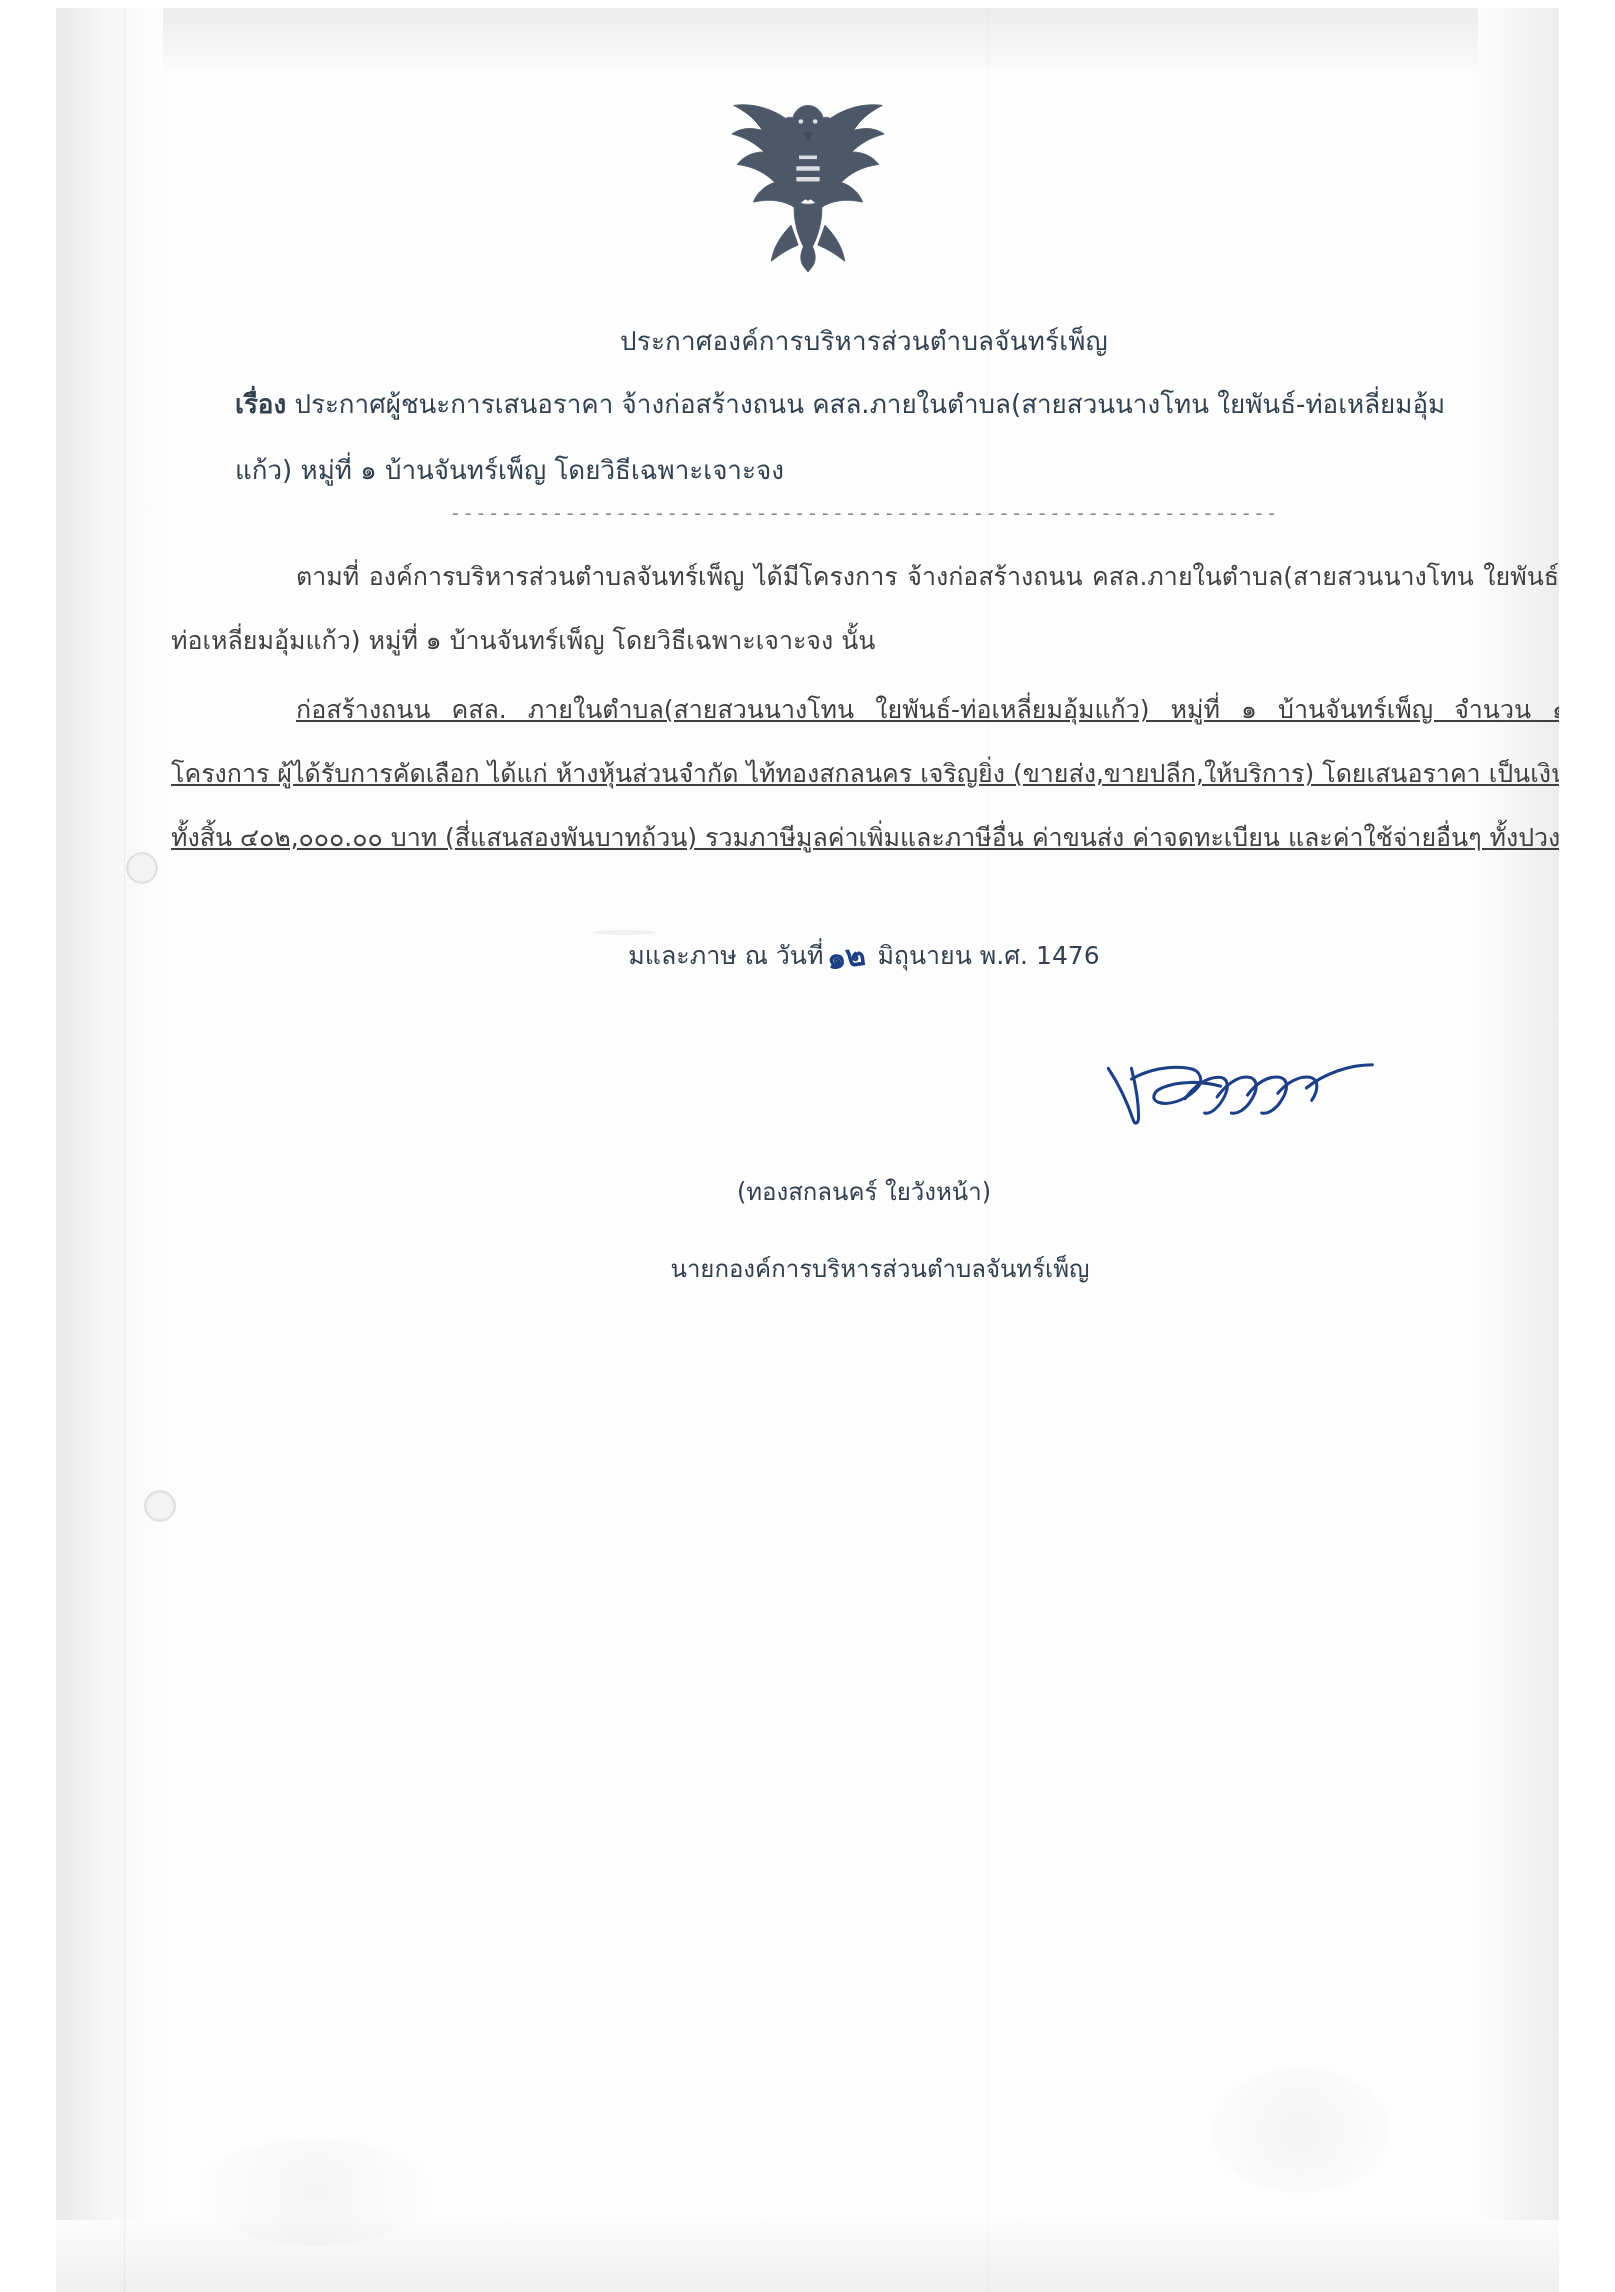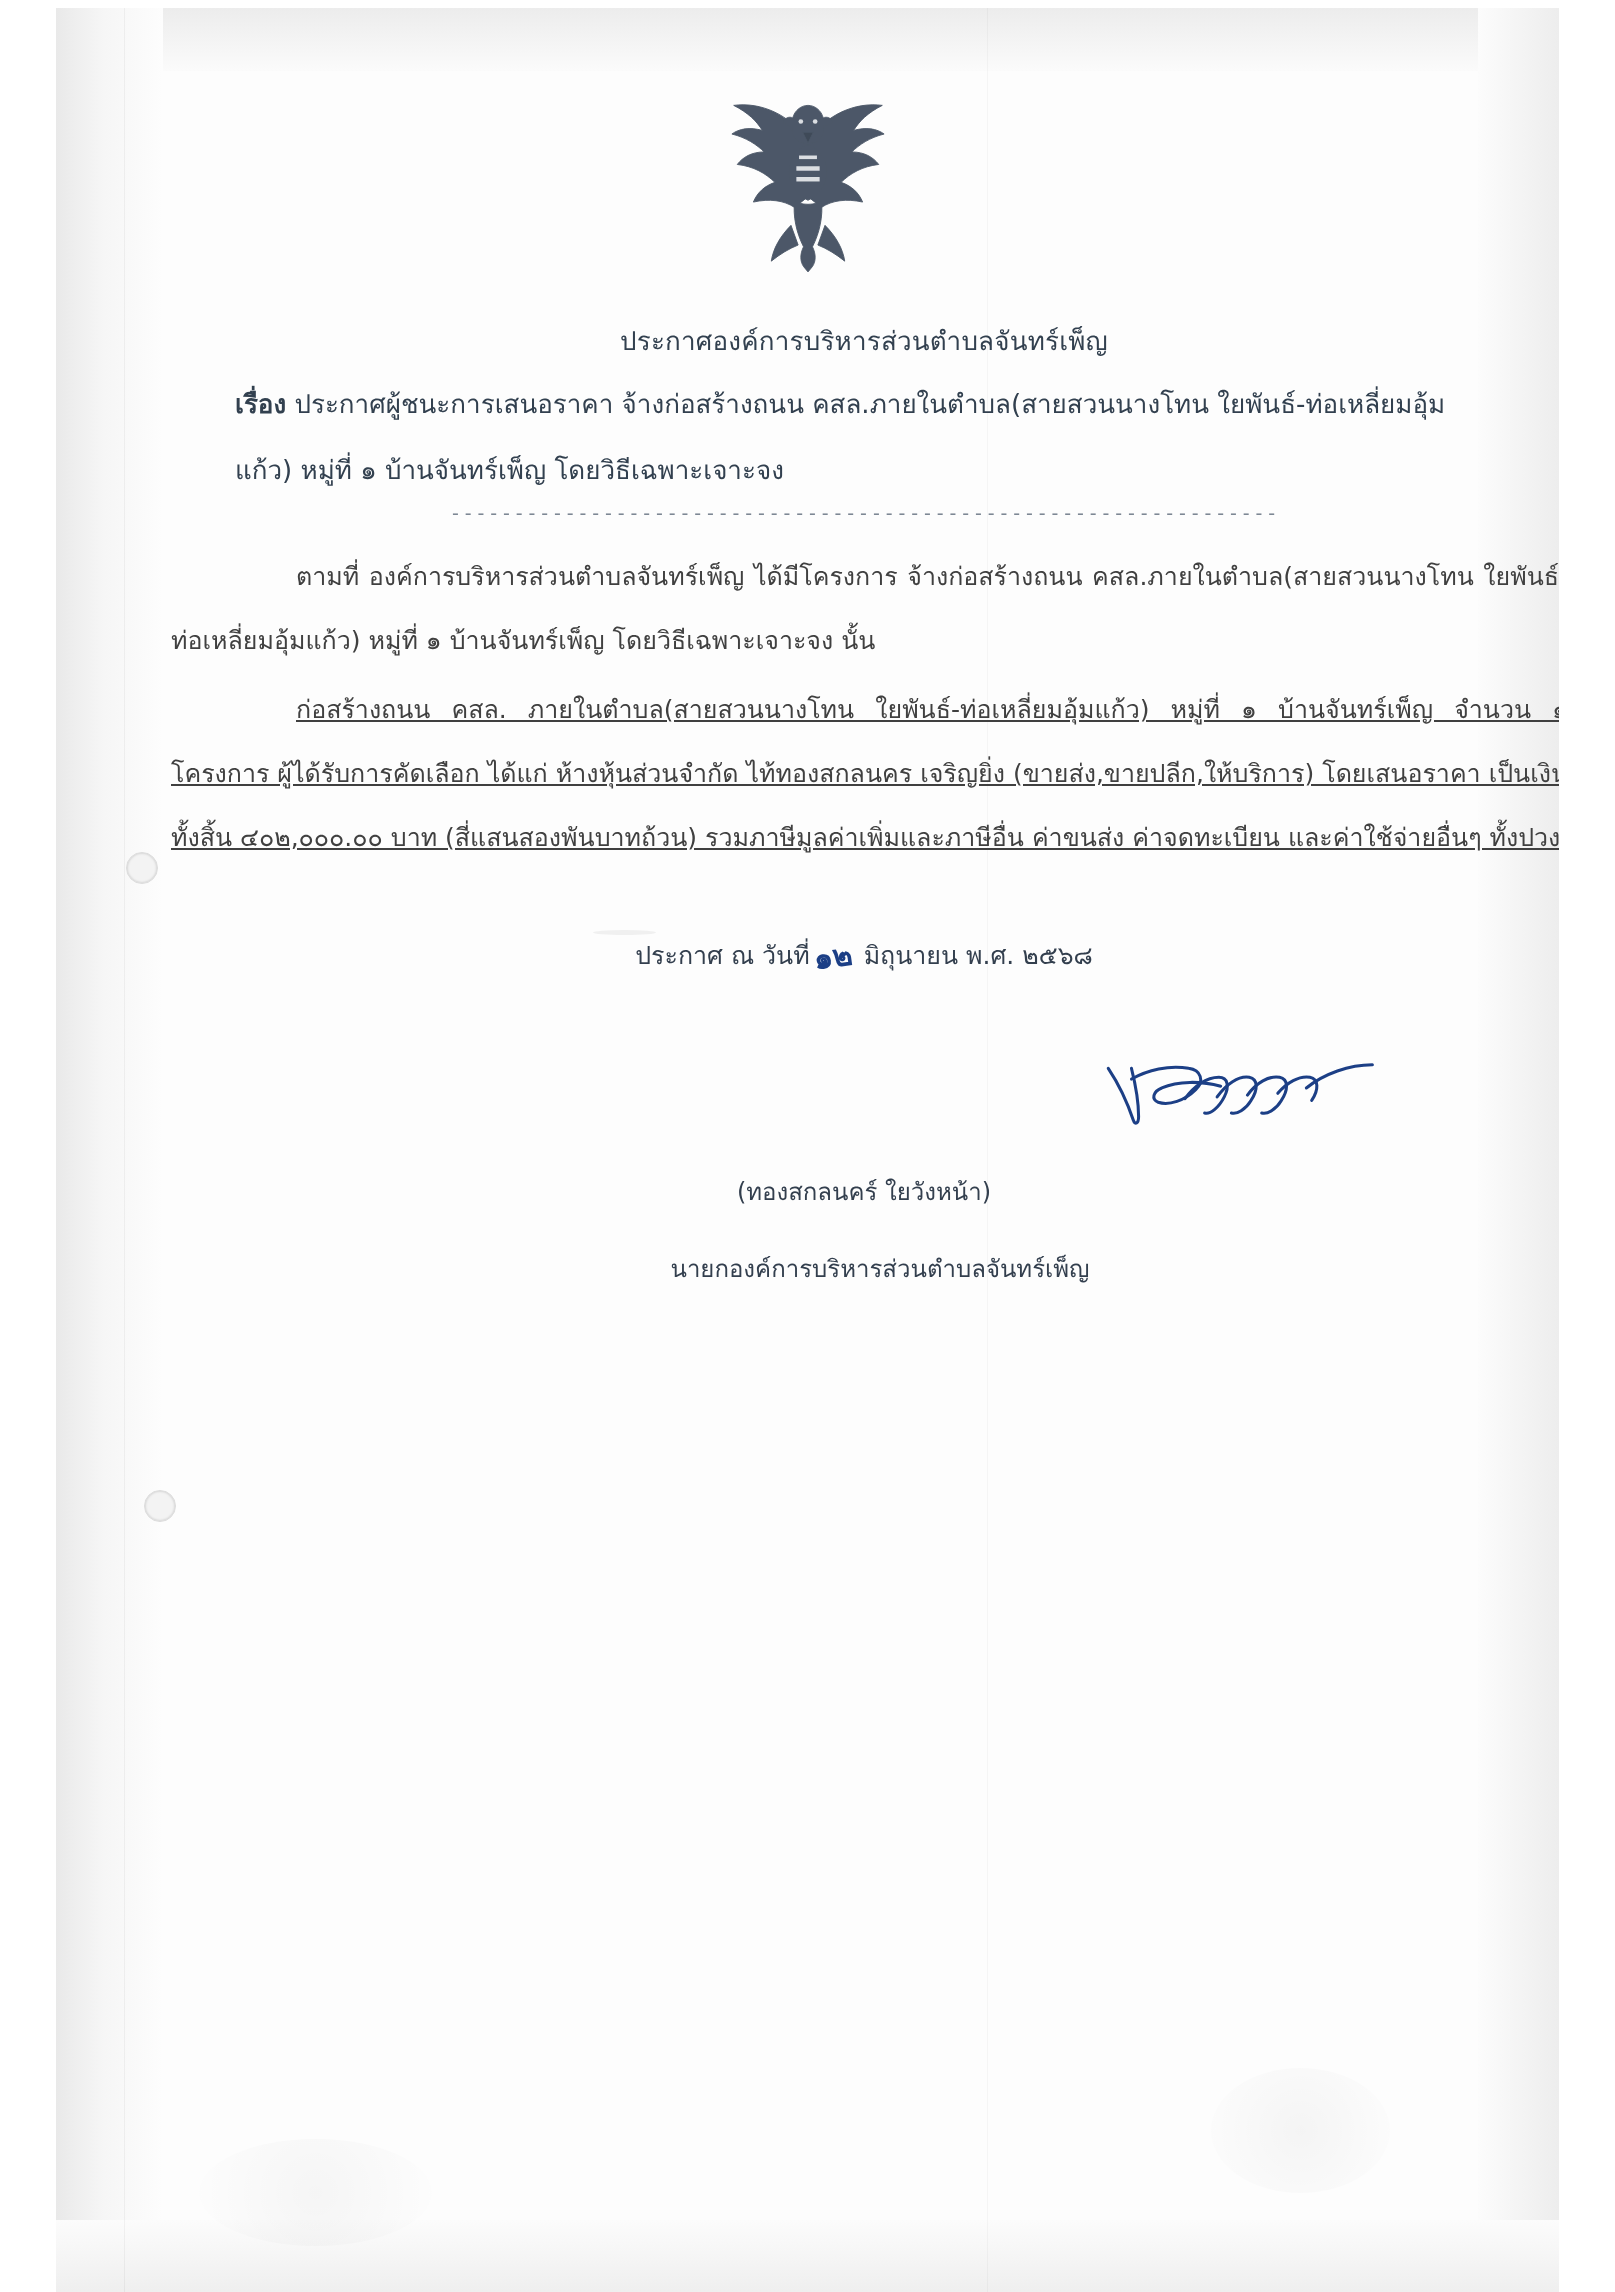--- a/index.html
+++ b/index.html
@@ -242,22 +242,22 @@
     <div class="body-block thai">
       <div>
         <span class="indent"></span><span>ตามที่ องค์การบริหารส่วนตำบลจันทร์เพ็ญ ได้มีโครงการ จ้างก่อสร้างถนน คสล.ภายในตำบล(สายสวนนางโทน ใยพันธ์-ท่อเหลี่ยมอุ้มแก้ว) หมู่ที่ ๑ บ้านจันทร์เพ็ญ โดยวิธีเฉพาะเจาะจง  นั้น</span>
       </div>
       <div class="p2">
         <span class="indent"></span><span>ก่อสร้างถนน คสล. ภายในตำบล(สายสวนนางโทน ใยพันธ์-ท่อเหลี่ยมอุ้มแก้ว) หมู่ที่ ๑ บ้านจันทร์เพ็ญ จำนวน ๑ โครงการ ผู้ได้รับการคัดเลือก ได้แก่ ห้างหุ้นส่วนจำกัด ไท้ทองสกลนคร เจริญยิ่ง (ขายส่ง,ขายปลีก,ให้บริการ) โดยเสนอราคา เป็นเงินทั้งสิ้น ๔๐๒,๐๐๐.๐๐ บาท (สี่แสนสองพันบาทถ้วน) รวมภาษีมูลค่าเพิ่มและภาษีอื่น ค่าขนส่ง ค่าจดทะเบียน และค่าใช้จ่ายอื่นๆ ทั้งปวง</span>
       </div>
     </div>
 
     <div class="date-line thai">
-      <span>ประกาศ ณ วันที่</span><span class="handwritten">๑๒</span>
-      <span>มิถุนายน พ.ศ. ๒๕๖๘</span>
+      <span>มและภาษ ณ วันที่</span><span class="handwritten">๑๒</span>
+      <span>มิถุนายน พ.ศ. 1476</span>
     </div>
 
     <div class="signature">
       <svg viewBox="0 0 330 130" width="296" height="116" aria-hidden="true">
         <g fill="none" stroke="#1c3f86" stroke-width="3.4" stroke-linecap="round">
           <path d="M14 34 C26 52 36 74 42 92 C44 98 48 96 48 88 C48 70 44 50 40 34"></path>
           <path d="M40 46 C58 36 82 30 104 34 C118 36 122 48 112 58 C100 70 82 76 70 72 C62 69 64 60 74 56 C92 48 118 48 140 54"></path>
           <path d="M100 68 C110 54 124 44 138 44 C148 44 150 54 144 66 C138 78 128 86 122 84"></path>
           <path d="M136 66 C146 52 160 42 172 44 C182 46 182 58 174 70 C168 80 158 86 152 84"></path>
           <path d="M170 64 C180 50 194 42 206 44 C216 46 216 58 208 70 C202 80 192 86 186 84"></path>

